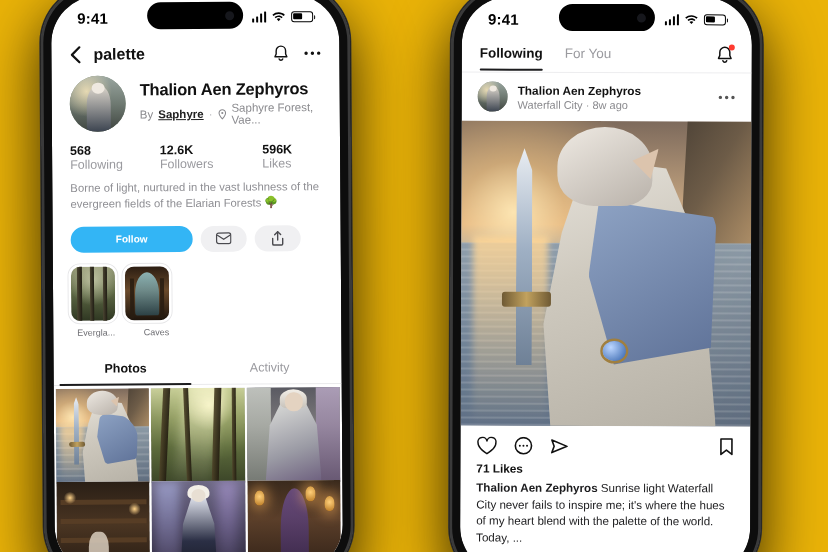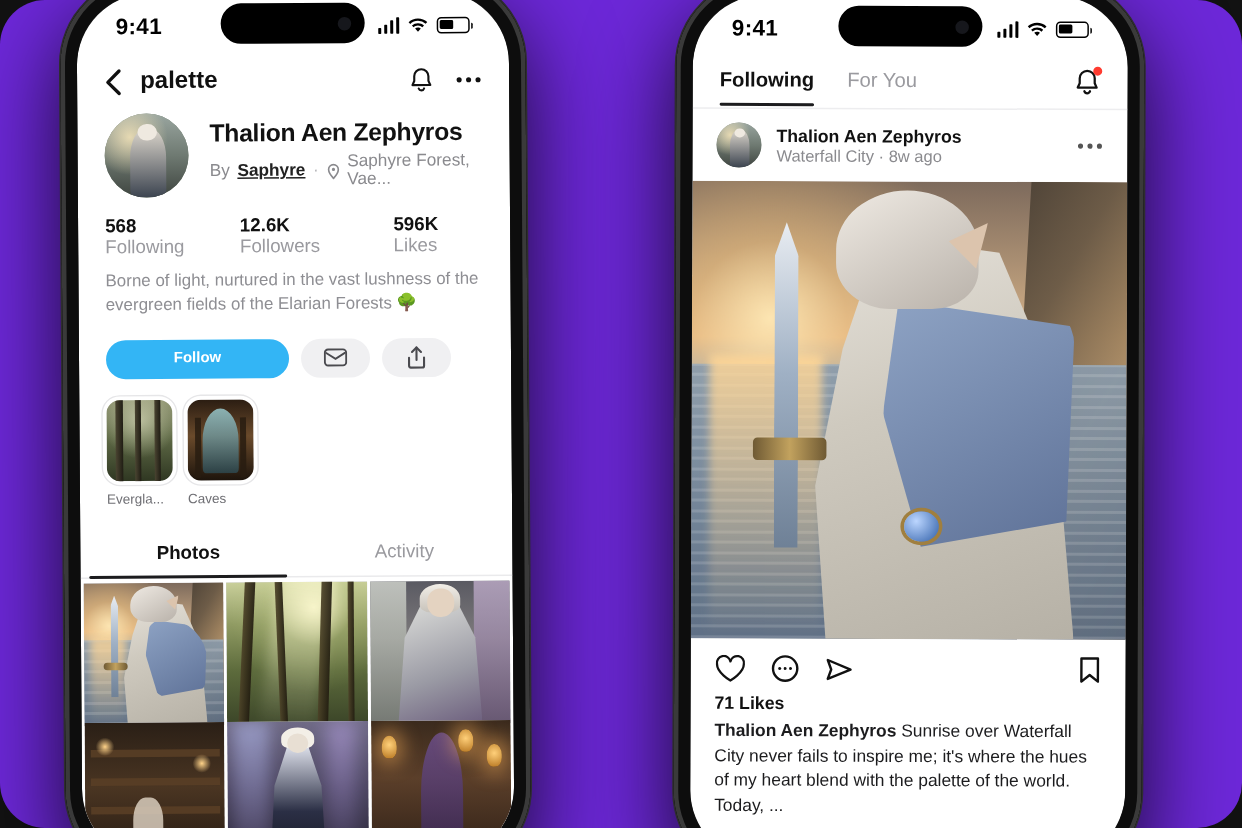--- a/index.html
+++ b/index.html
@@ -92,21 +92,21 @@
     display:flex;align-items:center;justify-content:center;
   }
 
   .highlights{ display:flex;gap:10px;padding:14px 18px 0;}
   .hl{ width:44px; }
   .hl-img{
     width:44px;height:54px;border-radius:9px;overflow:hidden;
     box-shadow:0 0 0 2.5px #fff, 0 0 0 3.4px #e6e6e8;
     position:relative;
   }
-  .hl-label{ font-size:9px;color:#6f6f74;text-align:left;margin-top:7px;
+  .hl-label{ font-size:9px;color:#6f6f74;text-align:right;margin-top:7px;
     white-space:nowrap;overflow:hidden;text-overflow:ellipsis;}
 
   .tabs{ display:flex;margin-top:14px;border-bottom:1px solid #eaeaec;flex:none;}
   .tab{ flex:1;text-align:center;padding:10px 0 9px;font-size:12.5px;color:#9a9a9f;position:relative;}
   .tab.active{ color:#111;font-weight:700;}
   .tab.active::after{
     content:"";position:absolute;left:50%;transform:translateX(-50%);
     bottom:-1px;width:92%;height:2px;background:#1c1c1e;border-radius:2px;
   }
   .grid{ display:grid;grid-template-columns:repeat(3,1fr);gap:2px;padding:3px 2px 0;flex:1;overflow:hidden;}
@@ -276,21 +276,21 @@
       radial-gradient(circle at 30% 28%, rgba(255,236,190,.8) 0%, rgba(0,0,0,0) 45%),
       linear-gradient(#9aa6a0 0%, #6f7a72 50%, #3e443f 100%);
   }
   .art-avatar .av-fig{position:absolute;left:30%;top:18%;width:44%;height:82%;
     background:linear-gradient(#dcd6cc,#3c4450);border-radius:42% 42% 12% 12%;}
   .art-avatar .av-h{position:absolute;left:40%;top:12%;width:22%;height:20%;background:#efe9e0;border-radius:50%;}
 </style>
 </head>
 <body>
 
-<div class="stage" style="background: #6d28d9; border-radius: 30px;">
+<div class="stage" style="background: #eab308;">
 
   <div class="phone" id="phone-left">
     <div class="side-btn" style="left:-2px;top:150px;width:3px;height:26px;"></div>
     <div class="side-btn" style="left:-2px;top:190px;width:3px;height:42px;"></div>
     <div class="side-btn" style="right:-2px;top:180px;width:3px;height:60px;"></div>
 
     <div class="screen">
       <div class="screen-inner">
 
         <div class="statusbar">
@@ -583,21 +583,21 @@
           </svg>
           <span class="spacer"></span>
           <svg class="icon-svg" width="16" height="19" viewBox="0 0 16 19">
             <path d="M2.5 1.6h11v15.4L8 12.6l-5.5 4.4V1.6Z" fill="none" stroke="#111" stroke-width="1.6" stroke-linejoin="round"></path>
           </svg>
         </div>
 
         <div class="likes">71 Likes</div>
         <div class="caption">
           <b>Thalion Aen Zephyros</b>
-          <span>Sunrise over Waterfall City never fails to inspire me; it's where the hues of my heart blend with the palette of the world. Today, ...</span>
+          <span>Sunrise light Waterfall City never fails to inspire me; it's where the hues of my heart blend with the palette of the world. Today, ...</span>
         </div>
         <div class="viewall">View all 23 comments</div>
 
       </div>
     </div>
   </div>
 
 </div>
 
 </body></html>

